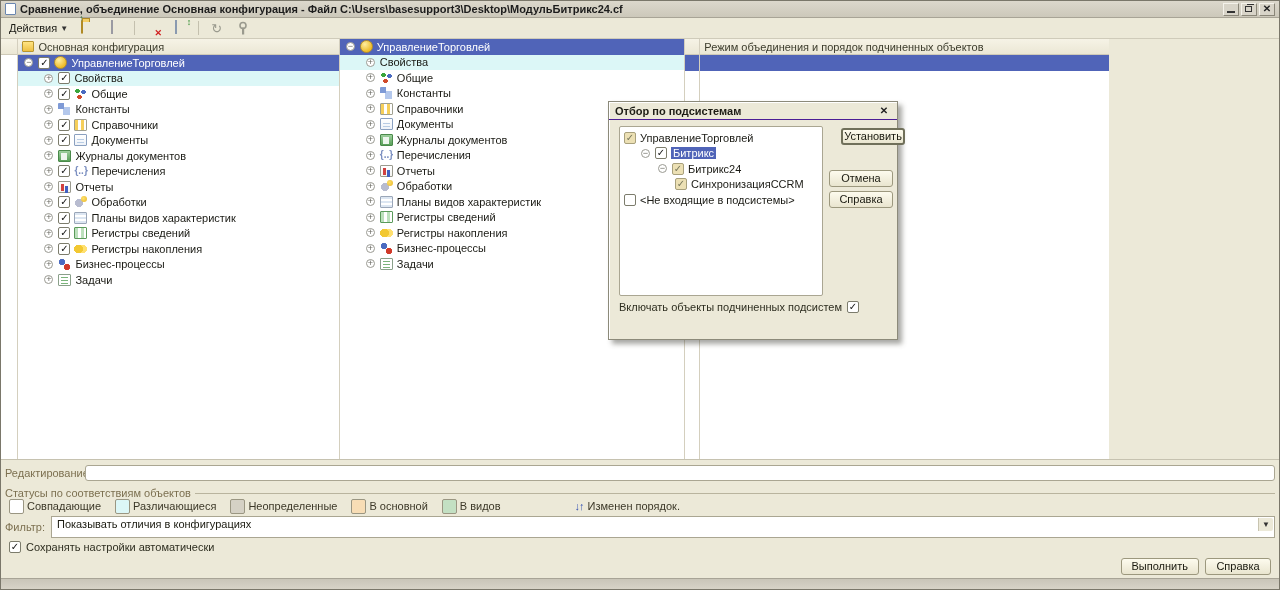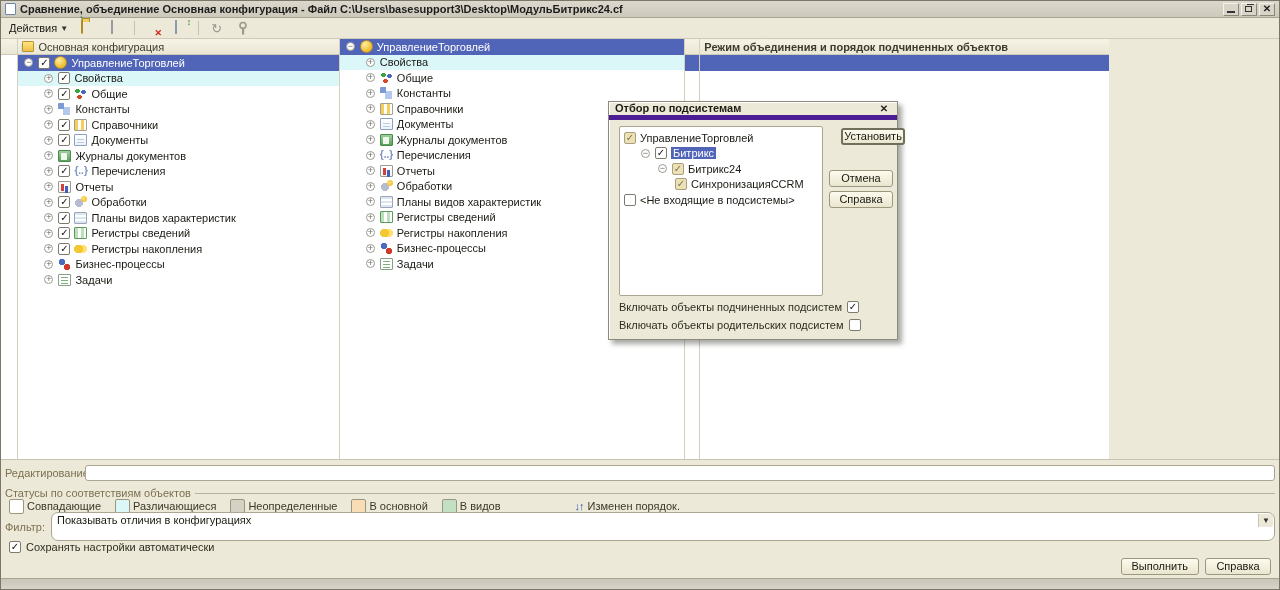--- a/index.html
+++ b/index.html
@@ -35,21 +35,21 @@
   .ico-refresh { color:#9a9a8e; font-size:13px; line-height:15px; text-align:center; width:15px; }
   .ico-wrench { width:15px; height:15px; }
 
   
   .compare { position:absolute; top:38px; left:0; width:1108px; height:420px; display:flex; background:#d946ef; }
   .col { display:flex; flex-direction:column; border-right:1px solid #d4cfbe; }
   .col-marker { width:20px; }
   .col-left  { width:371px; }
   .col-file  { width:399px; }
   .col-narrow{ width:17px; }
-  .col-mode  { width:472px; border-right:none;font-weight:bold; }
+  .col-mode  { width:472px; border-right:none; }
   .col-header { height:16px; background:linear-gradient(#f6f3e6,#ebe7d5); border-bottom:1px solid #cfcaB8; display:flex; align-items:center; gap:4px; padding:0 4px; color:#3c3c2c; white-space:nowrap; overflow:hidden; flex:none; }
   .hdr-ico { width:12px; height:11px; background:linear-gradient(#ffe483,#edc043); border:1px solid #b8952e; border-radius:1px; box-shadow:-2px 2px 0 -1px #cfe0f0; flex:none; }
   .col-body { flex:1; background:#fff; overflow:hidden; }
   .trow { height:15.5px; display:flex; align-items:center; white-space:nowrap; }
   .trow.sel { background:#5064b8; color:#fff; }
   .trow.diff { background:#dcf7f7; }
   .expander { width:9px; height:9px; border:1px solid #9a9a92; border-radius:50%; background:#fff; color:#6a6a62; font-size:9px; line-height:7px; text-align:center; flex:none; margin-right:5px; }
   .cbx { width:12px; height:12px; border:1px solid #7c7c6c; border-radius:2px; background:#fff; color:#111; font-size:10px; line-height:10px; text-align:center; flex:none; margin-right:4px; }
   .cbx.tan { background:#ece0b4; color:#76765a; border-color:#a8a07c; }
   .mi { width:13px; height:12px; flex:none; margin-right:4px; position:relative; border-radius:1px; }
@@ -69,21 +69,21 @@
   .mi-chart-types-icon { border:1px solid #9aa6b8; background:repeating-linear-gradient(0deg,#dce6f2 0 2px,#fff 2px 4px); }
   .mi-inforeg-icon { border:1px solid #5a9a5a; background:repeating-linear-gradient(90deg,#bce0bc 0 3px,#fff 3px 6px), repeating-linear-gradient(0deg,#bce0bc 0 3px,#fff 3px 6px); }
   .mi-accumreg-icon { background:radial-gradient(circle 4.5px at 4.5px 6px,#f2c832 97%,transparent), radial-gradient(circle 4.5px at 8.5px 6px,#ffe070 97%,transparent); }
   .mi-busproc-icon { background:radial-gradient(circle 3px at 4px 4px,#4a6ac0 97%,transparent), radial-gradient(circle 3px at 9px 9px,#d03a2a 97%,transparent); }
   .mi-tasks-icon { border:1px solid #8aa08a; background:#fff; }
   .mi-tasks-icon::before { content:""; position:absolute; left:2px; top:2px; width:7px; height:7px; background:repeating-linear-gradient(0deg,#7ab47a 0 1px,transparent 1px 3px); }
   .tlabel { padding-right:4px; }
 
   
   .dialog { position:absolute; left:607px; top:100px; width:290px; height:239px; background:#ece9d8; border:1px solid #8c8a7a; box-shadow:1px 1px 0 #fff inset, 4px 4px 5px rgba(60,60,50,.45); z-index:10; }
-  .dlg-titlebar { height:18px; display:flex; padding:0 6px; border-bottom:5px solid #4c1d95; }
+  .dlg-titlebar { height:18px; display:flex; align-items:center; padding:0 6px; border-bottom:1px solid #4c1d95; }
   .dlg-title { font-weight:bold; color:#1c1c14; }
   .dlg-close { margin-left:auto; width:14px; height:13px; text-align:center; font-size:10px; font-weight:bold; line-height:13px; color:#222; cursor:default; }
   .dlg-list { position:absolute; left:10px; top:24px; width:204px; height:170px; background:#fff; border:1px solid #aaa692; border-radius:2px; padding:3px 2px; overflow:hidden; }
   .dlg-row { height:15.5px; display:flex; align-items:center; white-space:nowrap; }
   .dlg-label.selected { background:#5064b8; color:#fff; padding:0 2px; }
   .dlg-btn { position:absolute; left:220px; width:64px; height:17px; background:linear-gradient(#fdfbee,#e9e5cf); border:1px solid #9c987e; border-radius:3px; font-size:11px; text-align:center; line-height:15px; color:#1a1a10; cursor:default; }
   .dlg-btn.default { border:2px solid #70705a; line-height:13px; }
   .dlg-opt { position:absolute; left:10px; height:14px; display:flex; align-items:center; white-space:nowrap; color:#2e2e20; }
   .dlg-opt .cbx { margin:0 0 0 5px; }
 
@@ -93,21 +93,21 @@
   .editing-row { position:absolute; top:5px; left:4px; right:4px; height:16px; }
   .editing-row .lbl { position:absolute; top:2px; left:0; }
   .editing-input { position:absolute; left:80px; right:0; top:0; height:16px; background:#fff; border:1px solid #aaa692; border-radius:3px; }
   .group-title { position:absolute; top:27px; left:4px; right:4px; display:flex; align-items:center; gap:4px; }
   .group-title .line { flex:1; border-top:1px solid #b9b49e; }
   .legend-row { position:absolute; top:38px; left:8px; right:8px; height:16px; display:flex; align-items:center; color:#3c3828; }
   .legend-item { display:flex; align-items:center; margin-right:14px; }
   .swatch { width:15px; height:15px; border:1px solid #9a9682; border-radius:2px; margin-right:3px; }
   .order-ico { color:#3a56b4; font-weight:bold; font-size:11px; letter-spacing:-1px; margin-right:4px; }
   .filter-row { position:absolute; top:58px; left:4px; right:4px; height:17px; display:flex; align-items:center; gap:6px; }
-  .filter-combo { flex:1; height:29px; background:#fff; border:1px solid #aaa692; border-radius:7px; position:relative; padding:1px 18px 11px 5px; color:#1a1a10; }
+  .filter-combo { flex:1; height:22px; background:#fff; border:1px solid #aaa692; border-radius:0; position:relative; padding:1px 18px 11px 5px; color:#1a1a10; }
   .combo-arrow { position:absolute; right:1px; top:1px; width:15px; height:13px; background:#ece9d8; border-left:1px solid #c8c4b0; text-align:center; font-size:8px; line-height:13px; color:#333; border-radius:0 2px 2px 0; }
   .autosave-row { position:absolute; top:81px; left:8px; display:flex; align-items:center; color:#2e2e20; }
   .bottom-buttons { position:absolute; right:8px; bottom:4px; display:flex; gap:6px; }
   .btn { min-width:66px; height:17px; background:linear-gradient(#fdfbee,#e9e5cf); border:1px solid #9c987e; border-radius:3px; font-size:11px; text-align:center; line-height:15px; padding:0 10px; color:#1a1a10; cursor:default; }
   .bottom-strip { position:absolute; bottom:0; left:0; right:0; height:11px; background:linear-gradient(#c9c5b8,#d7d3c7); border-top:1px solid #a8a496; }
 </style>
 </head>
 <body>
 
 <div class="app">
@@ -406,24 +406,20 @@
           <span class="dlg-label">&lt;Не входящие в подсистемы&gt;</span>
         </div>
       </div>
     <div class="dlg-btn default" style="top:26px;margin-left:12px;">Установить</div>
     <div class="dlg-btn" style="top:68px;">Отмена</div>
     <div class="dlg-btn" style="top:89px;">Справка</div>
     <div class="dlg-opt" style="top:198px;">
       <span>Включать объекты подчиненных подсистем</span>
       <span class="cbx" id="dlg-opt-cb-0">✓</span>
     </div>
-    <div class="dlg-opt" style="top:216px;">
-      <span>Включать объекты родительских подсистем</span>
-      <span class="cbx" id="dlg-opt-cb-1"></span>
-    </div>
   </div>
 
   <div class="footer">
     <div class="editing-row">
       <span class="lbl">Редактирование:</span>
       <div class="editing-input"></div>
     </div>
     <div class="group-title">
       <span class="lbl">Статусы по соответствиям объектов</span>
       <span class="line"></span>

